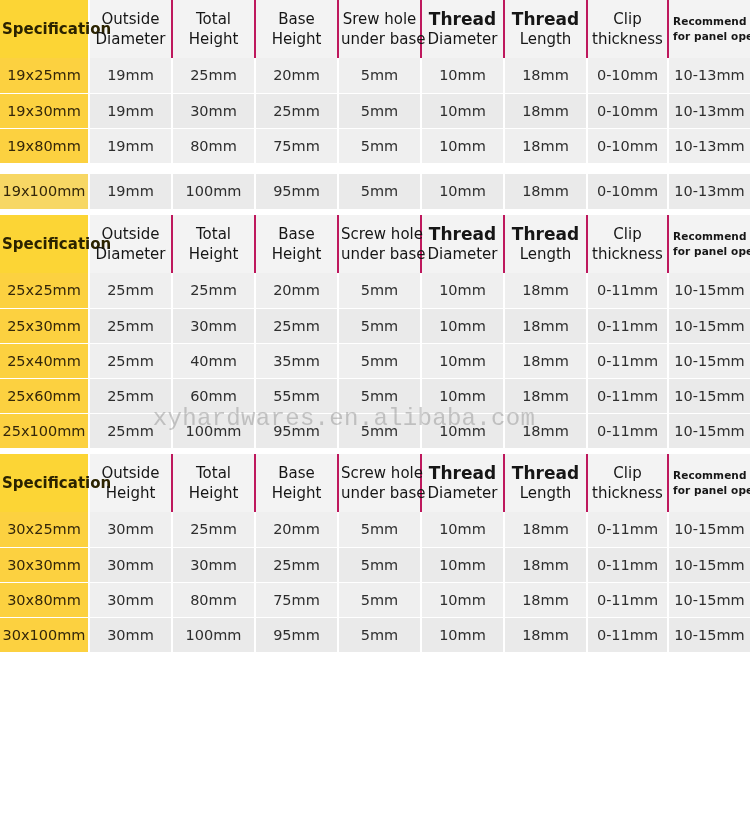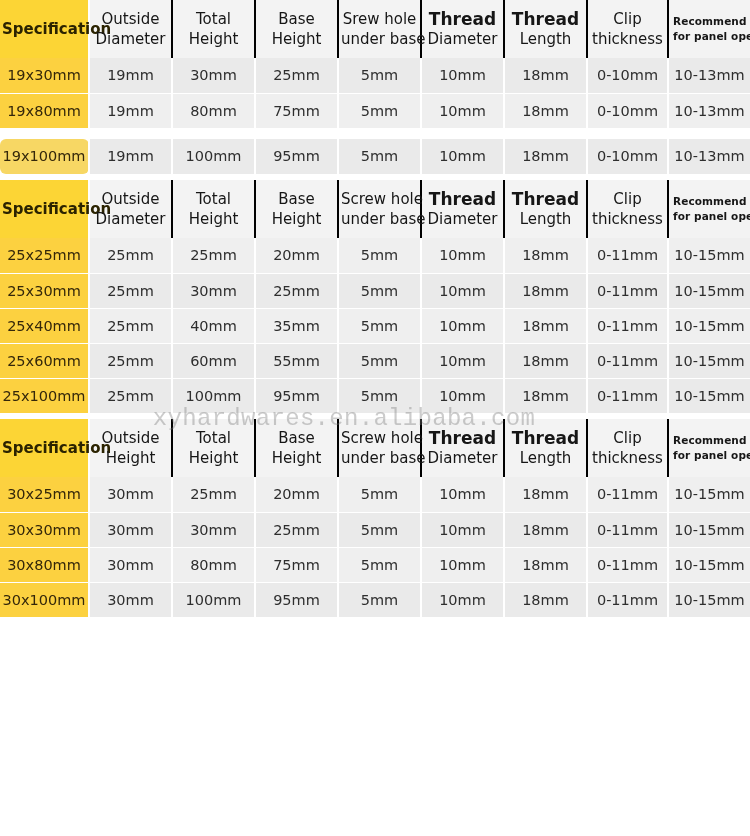--- a/index.html
+++ b/index.html
@@ -40,21 +40,21 @@
   
   tr.header-row td {
     background: #f3f3f3;
     color: #161616;
     text-align: center;
     vertical-align: middle;
     font-size: 15px;
     line-height: 20px;
     font-weight: 400;
     padding: 9px 2px;
-    border-right: 2px solid #000000;
+    border-right: 2px solid #be185d;
     height: 58px;
   }
   tr.header-row td:last-child { border-right: none; }
 
   tr.header-row td.spec-head {
     background: #fcd535;
     color: #2b2300;
     font-weight: 700;
     font-size: 15px;
     border-right: 2px solid #ffffff;
@@ -95,21 +95,21 @@
 
   tr.data-row.odd td  { background: #efefef; }
   tr.data-row.even td { background: #eaeaea; }
 
   tr.data-row td.spec-cell {
     background: #fcd140;
     color: #34270a;
     font-weight: 400;
     font-size: 14.5px;
   }
-  tr.data-row td.spec-cell.alt { background: #f7d764; border-radius: 6px; }
+  tr.data-row td.spec-cell.alt { background: #f7d764; }
 
   
   tr.gap-row td {
     height: 11px;
     background: #ffffff;
     padding: 0;
     border: none;
   }
   tr.gap-row.thin td { height: 6px; }
 
@@ -186,20 +186,31 @@
           </td>
           <td>
             <span class="hl">Clip</span>
             <span class="hl l2">thickness</span>
           </td>
           <td class="tiny-head">
             <span class="hl">Recommend size</span>
             <span class="hl l2">for panel openin</span>
           </td>
         </tr>
+        <tr class="data-row odd">
+          <td class="spec-cell">19x25mm</td>
+          <td>19mm</td>
+          <td>25mm</td>
+          <td>20mm</td>
+          <td>5mm</td>
+          <td>10mm</td>
+          <td>18mm</td>
+          <td>0-10mm</td>
+          <td>10-13mm</td>
+        </tr>
         <tr class="data-row even">
           <td class="spec-cell">19x30mm</td>
           <td>19mm</td>
           <td>30mm</td>
           <td>25mm</td>
           <td>5mm</td>
           <td>10mm</td>
           <td>18mm</td>
           <td>0-10mm</td>
           <td>10-13mm</td>

